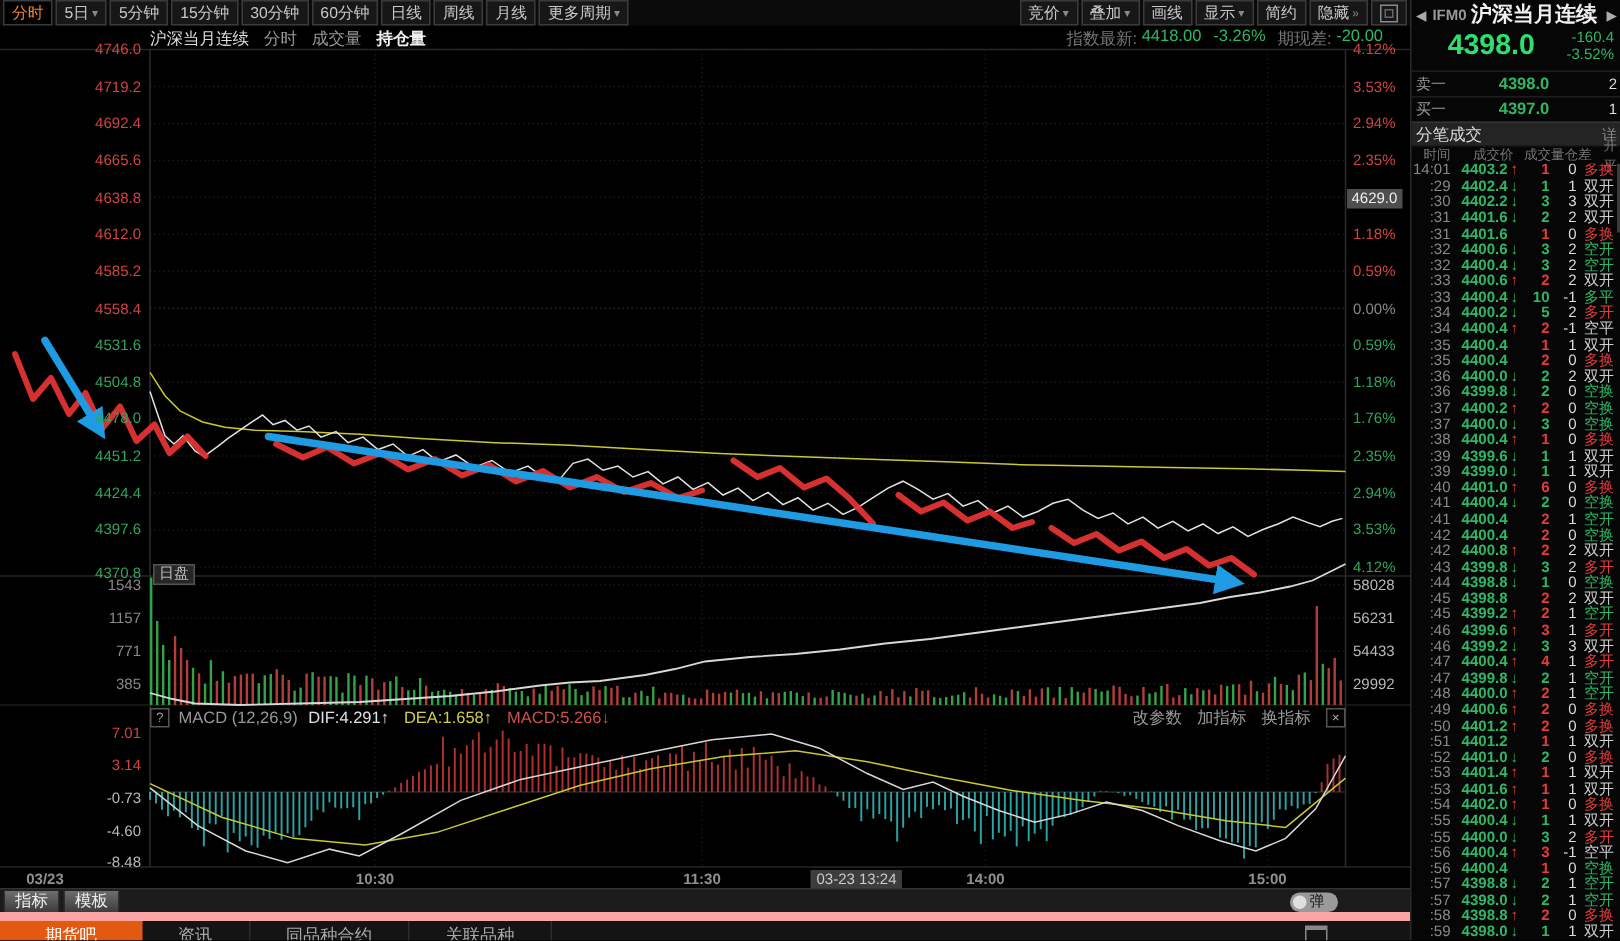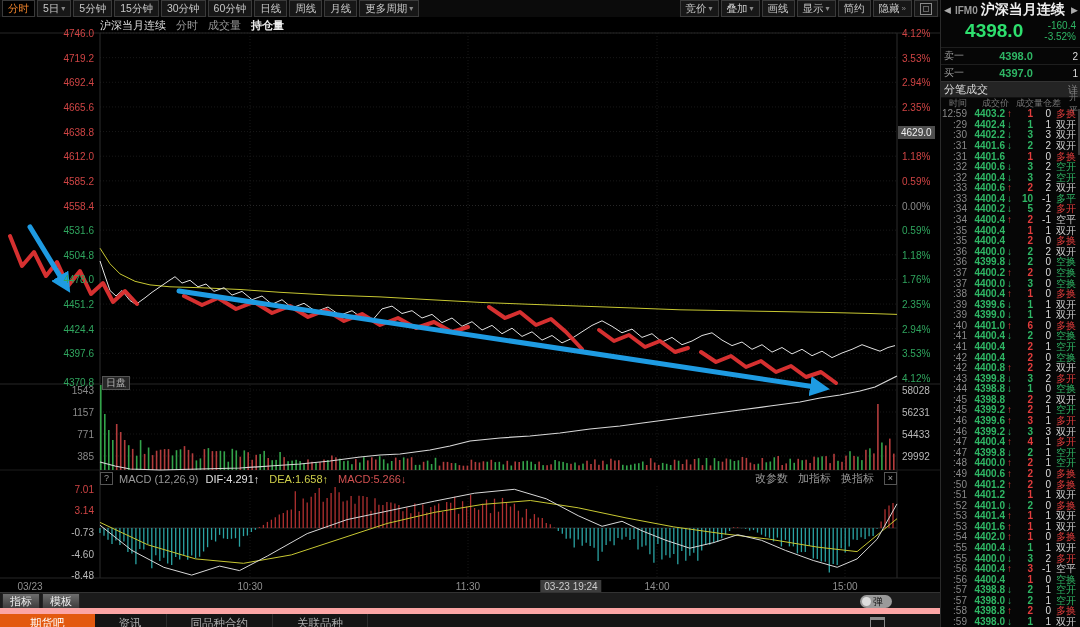--- a/index.html
+++ b/index.html
@@ -11,21 +11,21 @@
   #labels{position:absolute;left:0;top:0;width:940px;height:592px;z-index:2;pointer-events:none;}
   .axl{position:absolute;font-size:10px;line-height:11px;white-space:nowrap;}
   .axl.left{left:0;width:94px;text-align:right;}
   .axl.right{left:902px;text-align:left;}
   .r{color:#cf4444;} .g{color:#2fa55e;} .w{color:#b9b9b9;} .dim{color:#8a8a8a;}
   .pricebox{position:absolute;left:898px;background:#4e4e4e;color:#f0f0f0;font-size:10px;
             padding:0 3px;line-height:13px;}
   .tag{position:absolute;background:#262626;border:1px solid #555;color:#bbb;font-size:10px;
        line-height:12px;padding:0 3px;}
   .tbox{position:absolute;background:#3d3d3d;color:#ccc;font-size:10px;line-height:13px;padding:0 4px;transform:translateX(-50%);}
-  .tlabel{position:absolute;color:#909090;font-size:10px;transform:translateX(-50%);white-space:nowrap;}
+  .tlabel{position:absolute;color:#909090;font-size:10px;transform:translateX(-50%);white-space:nowrap;font-weight:bold;}
   
   #topbar{position:absolute;left:0;top:0;width:940px;height:17px;background:#0b0b0b;z-index:3;
           display:flex;align-items:stretch;}
   .tbtn{display:flex;align-items:center;border:1px solid #3a3a3a;background:#171717;color:#c8c8c8;
         font-size:10.5px;padding:0 5px;margin-left:2px;white-space:nowrap;}
   .tbtn .caret{color:#888;font-size:8px;margin-left:2px;}
   .tbtn.active{color:#f0842c;background:#000;}
   #topbar-right{margin-left:auto;display:flex;margin-right:2px;}
   .corner-icon{width:10px;height:10px;border:1px solid #8a8a8a;position:relative;}
   .corner-icon:after{content:"";position:absolute;left:2px;top:2px;right:2px;bottom:2px;border:1px solid #666;}
@@ -127,20 +127,27 @@
             <span class="corner-icon"></span>
           </span>
         </span>
       </div>
 
     <div id="subheader">
       <span class="t1">沪深当月连续</span>
       <span>分时</span>
       <span>成交量</span>
       <span class="hold">持仓量</span>
+      <span id="subheader-right">
+        <span class="lab">指数最新:</span>
+        <span class="val">4418.00</span>
+        <span class="val">-3.26%</span>
+        <span class="lab">期现差:</span>
+        <span class="val">-20.00</span>
+      </span>
     </div>
 
     <svg id="csvg" width="940" height="592">
         <defs>
           <marker id="ah" viewBox="0 0 10 10" refX="6" refY="5" markerWidth="4" markerHeight="4" orient="auto">
             <path d="M0,0 L10,5 L0,10 z" fill="#1e9be2"></path>
           </marker>
         </defs>
         <line x1="100" x2="897" y1="33" y2="33" stroke="#181818" stroke-dasharray="1,2"></line>
         <line x1="100" x2="897" y1="57.64285714285714" y2="57.64285714285714" stroke="#181818" stroke-dasharray="1,2"></line>
@@ -634,21 +641,21 @@
         <div class="axl right w" style="top:451px">29992</div>
         <div class="axl left r" style="top:484px">7.01</div>
         <div class="axl left r" style="top:505px">3.14</div>
         <div class="axl left w" style="top:527px">-0.73</div>
         <div class="axl left w" style="top:549px">-4.60</div>
         <div class="axl left w" style="top:570px">-8.48</div>
         <div class="tag" style="left:102px;top:376px">日盘</div>
         <div class="tlabel" style="left:30px;top:581px">03/23</div>
         <div class="tlabel" style="left:250px;top:581px">10:30</div>
         <div class="tlabel" style="left:468px;top:581px">11:30</div>
-        <div class="tbox" style="left:571px;top:580px">03-23 19:24</div>
+        <div class="tbox" style="left:571px;top:580px">03-23 13:24</div>
         <div class="tlabel" style="left:657px;top:581px">14:00</div>
         <div class="tlabel" style="left:845px;top:581px">15:00</div>
       </div>
 
     <div id="macdheader">
       <span class="qbox">?</span>
       <span class="mname">MACD (12,26,9)</span>
       <span class="dif">DIF:4.291↑</span>
       <span class="dea">DEA:1.658↑</span>
       <span class="mval">MACD:5.266↓</span>
@@ -713,21 +720,21 @@
     <div id="rp-cols">
         <span style="width: 26px;">时间</span>
         <span style="width: 42px;">成交价</span>
         <span style="width: 34px;">成交量</span>
         <span style="width: 18px; font-family: Liberation Serif, serif;">仓差</span>
         <span style="width: 16px; flex: 1 1 0%; padding-right: 3px;">开平</span>
       </div>
     <div id="ticklist">
       <div id="rp-scroll"></div>
     <div class="trow">
-          <span class="c-t">12:59</span>
+          <span class="c-t">14:01</span>
           <span class="c-p">4403.2</span>
           <span class="c-a" style="color: rgb(226, 61, 61);">↑</span>
           <span class="c-v" style="color: rgb(226, 61, 61);">1</span>
           <span class="c-c">0</span>
           <span class="c-f" style="color: rgb(226, 61, 61);">多换</span>
         </div>
         <div class="trow">
           <span class="c-t">:29</span>
           <span class="c-p">4402.4</span>
           <span class="c-a" style="color: rgb(47, 183, 101);">↓</span>

